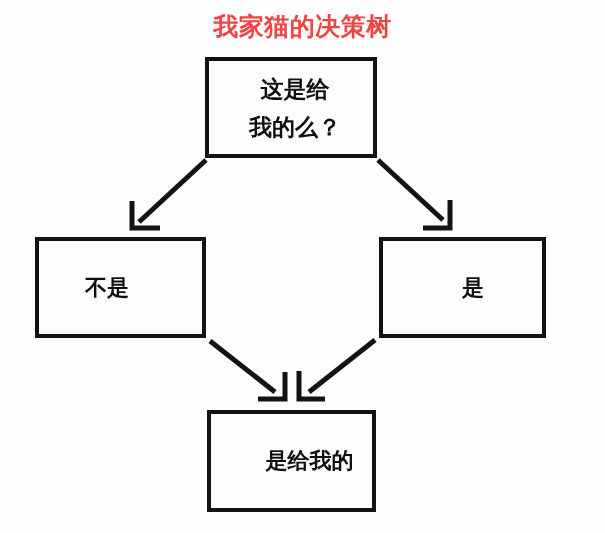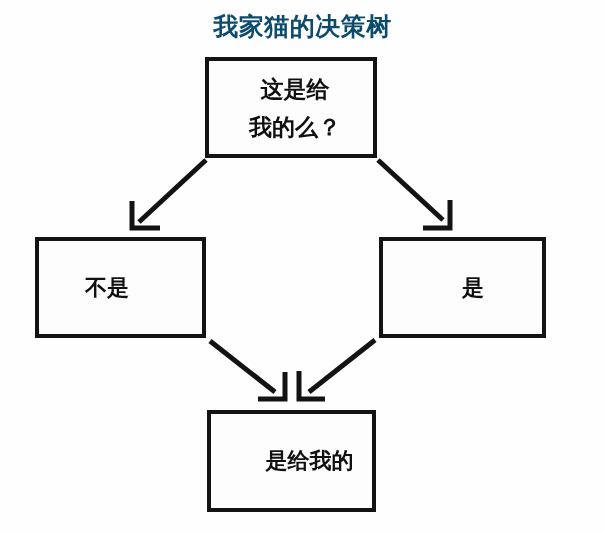--- a/index.html
+++ b/index.html
@@ -16,21 +16,21 @@
     font-family: "DejaVu Sans", "Liberation Sans", sans-serif;
   }
   #title {
     position: absolute;
     left: 0;
     top: 12px;
     width: 605px;
     text-align: center;
     font-size: 25px;
     font-weight: bold;
-    color: #0c4a6e;
+    color: #ef4444;
     letter-spacing: 0.5px;
     line-height: 30px;
     white-space: nowrap;
   }
   .node {
     position: absolute;
     box-sizing: border-box;
     background: #fdfdfd;
     border: 4px solid #131313;
     display: flex;

